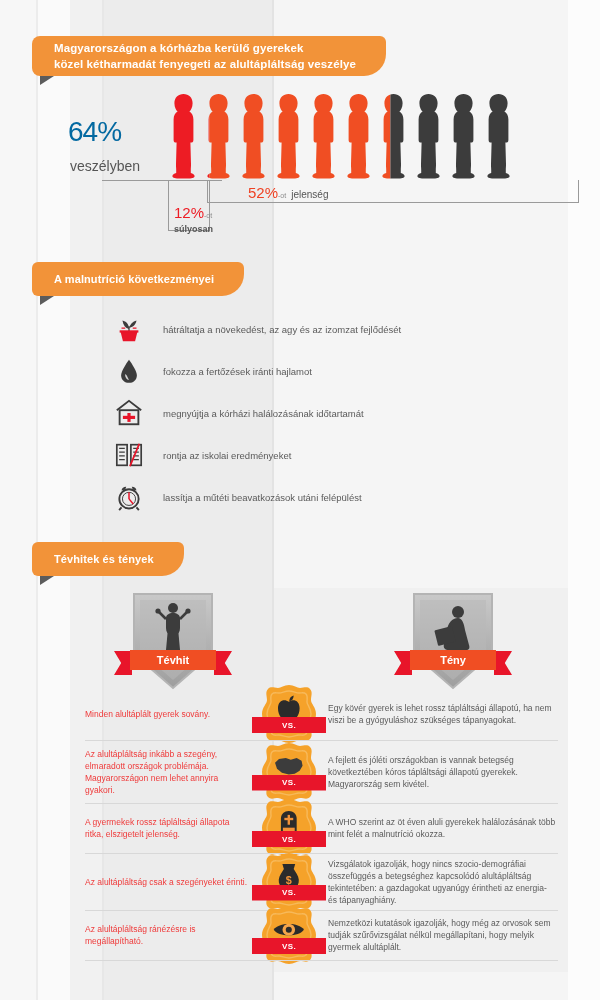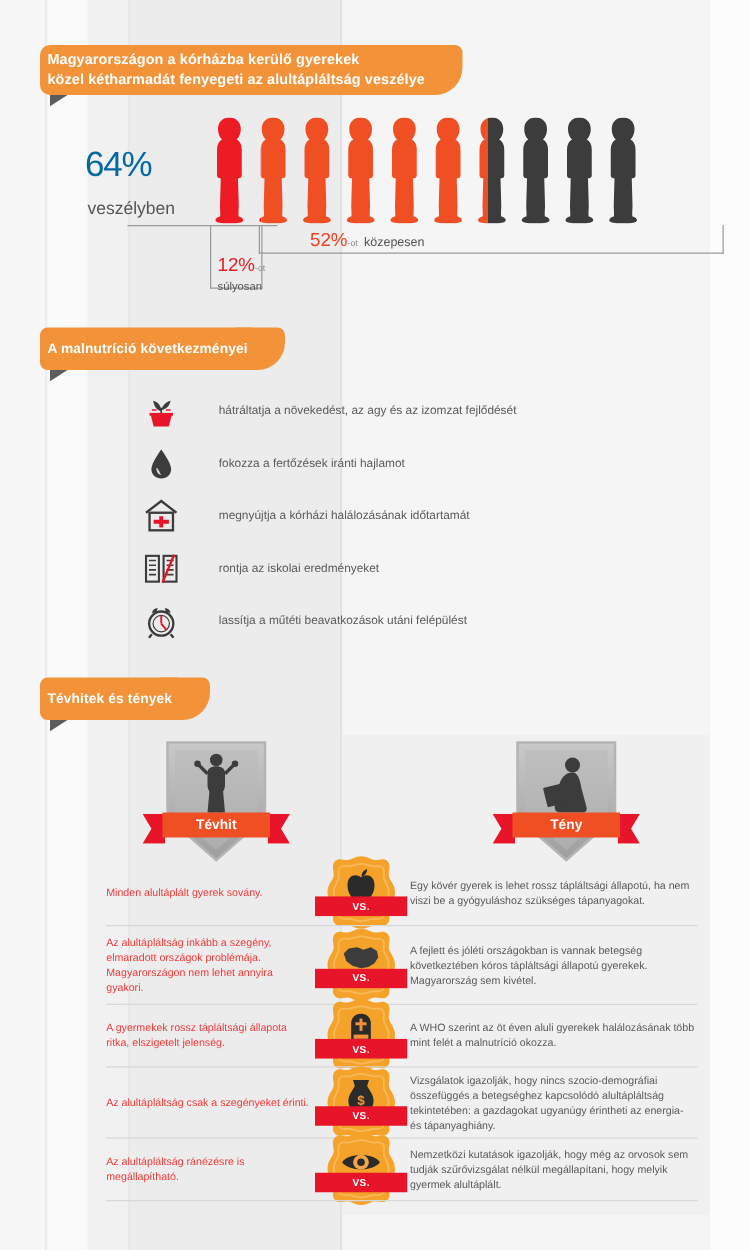--- a/index.html
+++ b/index.html
@@ -27,21 +27,21 @@
   .ribbon{position:absolute;height:34px;display:flex;align-items:center;}
   .ribbon .tail{
     position:absolute;left:8px;top:34px;width:0;height:0;
     border-left:14px solid #5c5c5c;border-bottom:9px solid transparent;
   }
   .ribbon .body{
     position:relative;height:100%;
     background:#f29339;
     border-radius:6px 0 0 6px;
     display:flex;align-items:center;
-    padding-left:6px;padding-right:4px;
+    padding-left:22px;padding-right:4px;
     box-sizing:border-box;
   }
   .ribbon .body:after{
     content:"";position:absolute;right:-26px;top:0;
     width:40px;height:100%;
     background:#f29339;
     border-radius:0 6px 22px 0;
   }
   .ribbon .label{
     color:#ffffff;font-size:11px;font-weight:bold;line-height:14px;
@@ -66,29 +66,29 @@
   .fig svg{display:block;width:31px;height:88px;}
 
   .bracket{position:absolute;border:1px solid #9a9a9a;}
   #br52{left:207px;top:88px;width:370px;height:22px;border-top:none;}
   #br12{left:168px;top:88px;width:40px;height:50px;border-top:none;}
   .pct52{position:absolute;left:248px;top:92px;color:#ef4123;font-size:15px;}
   .pct52 .unit{font-size:7px;color:#8a8a8a;}
   .pct52 .word{font-size:10px;color:#555;margin-left:5px;}
   .pct12{position:absolute;left:174px;top:112px;color:#ed1c24;font-size:15px;}
   .pct12 .unit{font-size:7px;color:#8a8a8a;}
-  .pct12sub{position:absolute;left:174px;top:132px;color:#555;font-size:9px;}
+  .pct12sub{position:absolute;left:174px;top:132px;color:#555;font-size:9px;font-weight:bold;}
 
   
   #cons{position:absolute;left:0;top:308px;width:600px;}
   .cons-row{position:relative;height:42px;display:flex;align-items:center;}
   .cons-icon{position:absolute;left:112px;top:50%;transform:translateY(-50%);
     width:34px;height:34px;display:flex;align-items:center;justify-content:center;}
   .cons-text{position:absolute;left:163px;top:50%;transform:translateY(-50%);
-    font-size:9.5px;color:#5a5a5a;margin-left:12px;}
+    font-size:9.5px;color:#5a5a5a;}
 
   
   #mf{position:absolute;left:0;top:588px;width:600px;height:400px;}
   #mf-panel{position:absolute;left:274px;top:0;width:294px;height:384px;background:#f0f0f0;}
   .badge{position:absolute;width:86px;height:104px;}
   .badge .shield{position:absolute;inset:0;}
   .badge .ribbon-lbl{
     position:absolute;left:-16px;top:62px;width:118px;height:20px;
     display:flex;align-items:center;justify-content:center;
   }
@@ -266,21 +266,21 @@
             <rect x="0" y="0" width="31" height="88" fill="#3c3c3c"></rect>
           </g>
     </svg>
       </div>
     </div>
 
   <div class="bracket" id="br52"></div>
   <div class="bracket" id="br12"></div>
 
   <div class="pct52">
-    <span>52%</span><span class="unit">-ot</span><span class="word">közepesen</span>
+    <span>52%</span><span class="unit">-ot</span><span class="word">jelenség</span>
   </div>
   <div class="pct12">
     <span>12%</span><span class="unit">-ot</span>
   </div>
   <div class="pct12sub">súlyosan</div>
 </div>
 
 <div class="ribbon" id="ribbon-cons">
   <div class="body">
     <div class="label">A malnutríció következményei</div>

